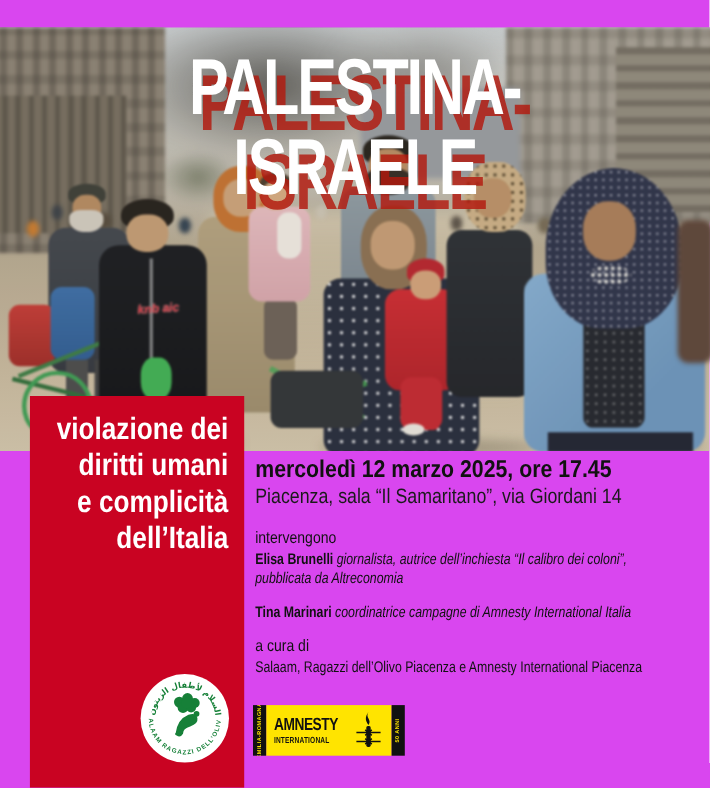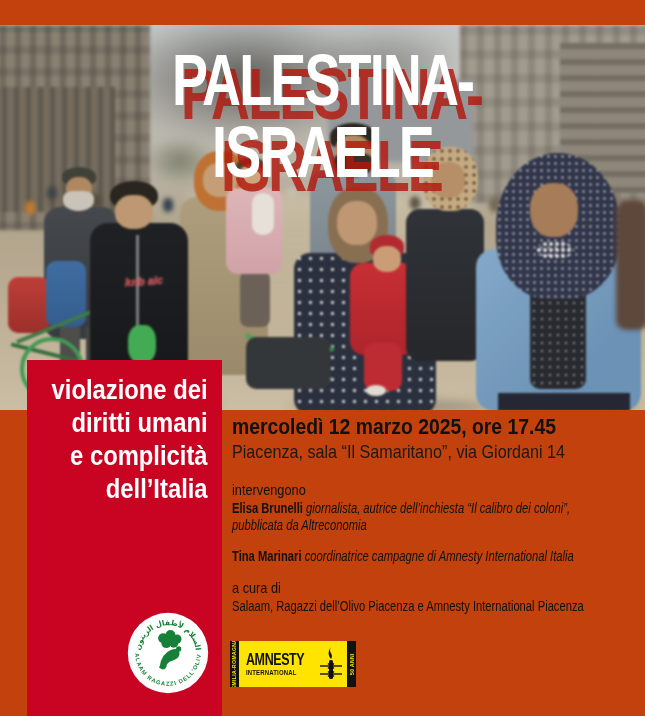--- a/index.html
+++ b/index.html
@@ -1,16 +1,16 @@
 <!DOCTYPE html>
 <html><head>
 <meta charset="utf-8">
 <style>
   html,body{margin:0;padding:0;background:#ffffff;}
-  .page{position:relative;width:645px;height:716px;background:#c2410c;overflow:hidden;
+  .page{position:relative;width:645px;height:716px;background:#d946ef;overflow:hidden;
         font-family:"Liberation Sans",sans-serif;}
 
   
   .photo{position:absolute;left:0;top:25px;width:645px;height:385px;overflow:hidden;
          background:linear-gradient(#c9cdcf 0%,#bdb7aa 38%,#b3a68e 52%,#c2b298 75%,#cfc2a8 100%);}
   .photo .blur{filter:blur(1.2px);}
   .abs{position:absolute;}
   .smoke1{left:110px;top:-15px;width:270px;height:135px;border-radius:50%;
           background:radial-gradient(closest-side,rgba(66,64,60,.8),rgba(66,64,60,0));filter:blur(9px);}
   .smoke2{left:300px;top:-5px;width:170px;height:95px;border-radius:50%;
@@ -132,21 +132,21 @@
   .interv{top:481px;font-size:15px;transform:scaleX(.85);}
   .sp1a{top:500px;font-size:14px;transform:scaleX(.80);}
   .sp1b{top:517px;font-size:14px;transform:scaleX(.80);}
   .sp2{top:548px;font-size:14px;transform:scaleX(.80);}
   .acura{top:579px;font-size:15px;transform:scaleX(.85);}
   .orgs{top:598px;font-size:14px;transform:scaleX(.80);}
   .bname{font-weight:bold;}
   .irole{font-style:italic;}
 
   
-  .amnesty{position:absolute;left:230px;top:641px;width:126px;height:46px;display:flex;z-index:6;border-radius:20px;}
+  .amnesty{position:absolute;left:230px;top:641px;width:138px;height:46px;display:flex;z-index:6;border-radius:20px;}
   .am-strip{position:relative;width:12px;background:#111;overflow:hidden;}
   .am-strip span{position:absolute;left:50%;top:50%;transform:translate(-50%,-50%) rotate(-90deg);
                  color:#ffe400;font-size:5px;font-weight:bold;letter-spacing:.4px;white-space:nowrap;}
   .am-center{flex:1;background:#ffe400;display:flex;align-items:center;padding:0 3px 0 7px;}
   .am-words{line-height:1;}
   .am-l1{font-size:16px;font-weight:bold;letter-spacing:-.5px;transform:scaleX(.78);transform-origin:0 50%;color:#111;}
   .am-l2{font-size:8px;font-weight:bold;letter-spacing:.2px;transform:scaleX(.75);transform-origin:0 50%;color:#111;margin-top:1px;}
   .candle{margin-left:-2px;}
 
   

